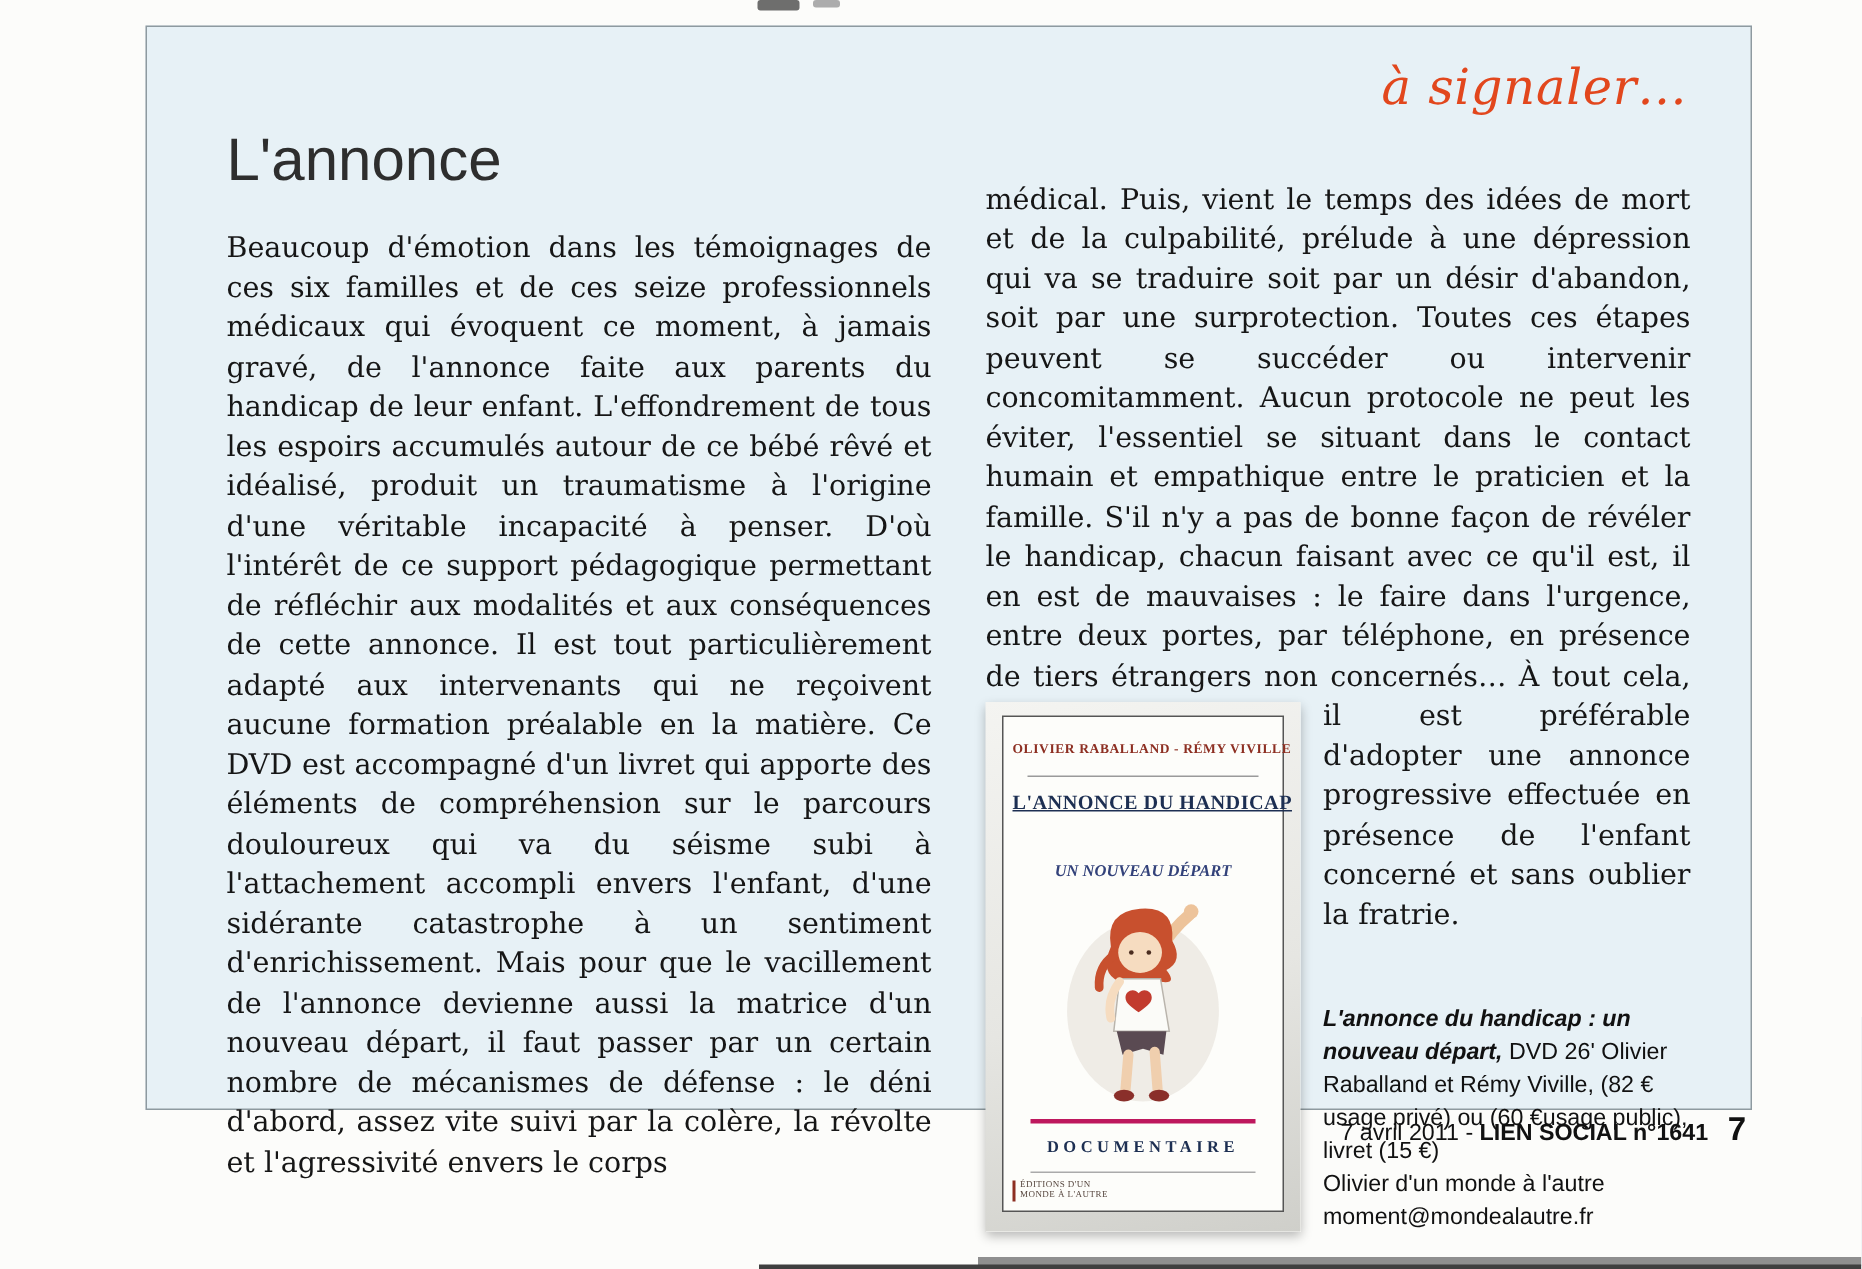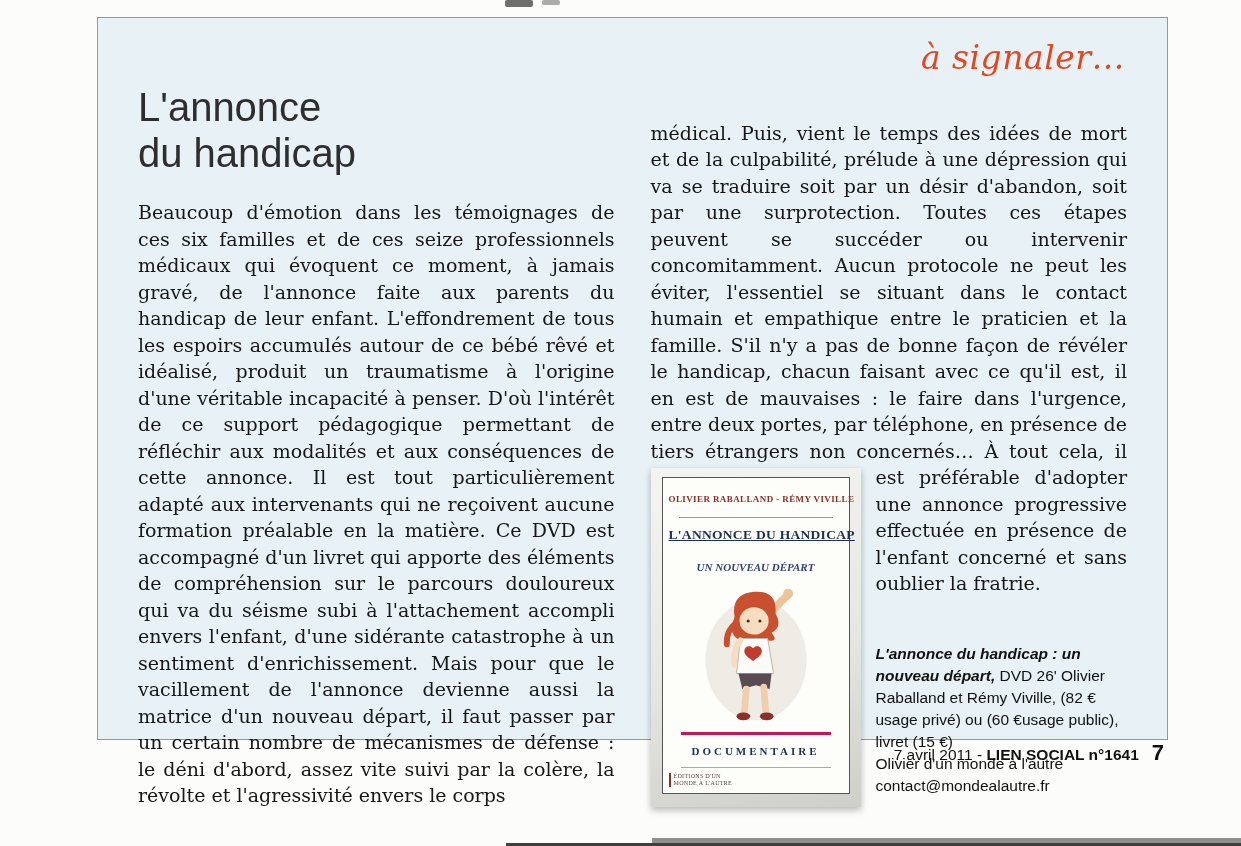--- a/index.html
+++ b/index.html
@@ -26,21 +26,21 @@
     opacity:.05; filter:blur(2px);
     background:repeating-linear-gradient(180deg,#223 0 10px,transparent 10px 24px);
     pointer-events:none;
   }
 
   
   .content-box {
     position:absolute; left:97px; top:17px; width:1071px; height:723px;
     background:var(--box-bg,#e7f1f6);
     border:1px solid #8e9aa0;
-    padding:20px 40px 0 40px;
+    padding:20px 40px 0 53px;
   }
   .badge {
     text-align:right;
     font-family:"DejaVu Serif", serif;
     font-style:italic;
     font-size:33px;
     line-height:1.2;
     color:var(--accent,#e2471d);
     letter-spacing:.5px;
     margin:0 2px 6px 0;
@@ -85,21 +85,21 @@
     font-size:9px; font-weight:700; letter-spacing:.4px;
     color:#8d2f22; text-transform:uppercase; white-space:nowrap;
   }
   .dvd-rule { border-top:1px solid #9a9a9a; margin:4px 10px; }
   .dvd-title {
     font-size:13.5px; font-weight:700; letter-spacing:.3px;
     color:#1d2f52; text-transform:uppercase; white-space:nowrap;text-decoration:underline;
   }
   .dvd-subtitle {
     font-size:11px; font-weight:700; font-style:italic;
-    color:#33427a; text-transform:uppercase; margin-top:6px;
+    color:#33427a; text-transform:uppercase; margin-top:20px;
   }
   .dvd-art { height:146px; margin-top:3px; }
   .dvd-art svg { height:100%; width:100%; }
   .dvd-genre {
     font-size:11px; font-weight:700; letter-spacing:3px;
     color:#1d2f52; text-transform:uppercase;
     border-top:3px solid #be185d; border-bottom:1px solid #aaa;
     margin:2px 12px 0; padding:3px 0;
   }
   .dvd-bottom { display:flex; margin-top:5px; }
@@ -138,21 +138,21 @@
   <div class="smudge-top-1"></div>
   <div class="smudge-top-2"></div>
   <div class="ghosting"></div>
 
   <div class="content-box">
     <div class="badge">à signaler…</div>
 
     <div class="columns">
 
       <div class="col col-left">
-        <h1 class="title"><span>L'annonce</span><br><span>du handicap</span></h1>
+        <h1 class="title"><span>L'annonce</span><br></h1>
         <div class="body-text">Beaucoup d'émotion dans les témoignages de ces six familles et de ces seize professionnels médicaux qui évoquent ce moment, à jamais gravé, de l'annonce faite aux parents du handicap de leur enfant. L'effondrement de tous les espoirs accumulés autour de ce bébé rêvé et idéalisé, produit un traumatisme à l'origine d'une véritable incapacité à penser. D'où l'intérêt de ce support pédagogique permettant de réfléchir aux modalités et aux conséquences de cette annonce. Il est tout particulièrement adapté aux intervenants qui ne reçoivent aucune formation préalable en la matière. Ce DVD est accompagné d'un livret qui apporte des éléments de compréhension sur le parcours douloureux qui va du séisme subi à l'attachement accompli envers l'enfant, d'une sidérante catastrophe à un sentiment d'enrichissement. Mais pour que le vacillement de l'annonce devienne aussi la matrice d'un nouveau départ, il faut passer par un certain nombre de mécanismes de défense : le déni d'abord, assez vite suivi par la colère, la révolte et l'agressivité envers le corps</div>
       </div>
 
       <div class="col col-right">
         <div class="body-text">
           <span>médical. Puis, vient le temps des idées de mort et de la culpabilité, prélude à une dépression qui va se traduire soit par un désir d'abandon, soit par une surprotection. Toutes ces étapes peuvent se succéder ou intervenir concomitamment. Aucun protocole ne peut les éviter, l'essentiel se situant dans le contact humain et empathique entre le praticien et la famille. S'il n'y a pas de bonne façon de révéler le handicap, chacun faisant avec ce qu'il est, il en est de mauvaises : le faire dans l'urgence, entre deux portes, par téléphone, en présence de tiers étrangers non concernés… À tout </span><div class="dvd-float">
             <div class="dvd-cover">
               <div class="dvd-authors">Olivier Raballand - Rémy Viville</div>
               <div class="dvd-rule"></div>
               <div class="dvd-title">L'annonce du handicap</div>
@@ -180,21 +180,21 @@
               <div class="dvd-bottom">
                 <div class="dvd-publisher">Éditions d'un monde à l'autre</div>
               </div>
             </div>
           </div><span>cela, il est préférable d'adopter une annonce progressive effectuée en présence de l'enfant concerné et sans oublier la fratrie.</span>
         </div>
 
         <div class="caption">
           <div><span class="lead">L'annonce du handicap : un nouveau départ,</span><span> DVD 26' Olivier Raballand et Rémy Viville, (82 € usage privé) ou (60 €usage public), livret (15 €)</span></div>
           <div>Olivier d'un monde à l'autre</div>
-          <div>contact@mondealautre.fr</div>
+          <div>moment@mondealautre.fr</div>
         </div>
       </div>
 
     </div>
   </div>
 
   <div class="footer"><span>7 avril 2011 - </span><span class="mag">LIEN SOCIAL n°1641</span><span class="page-num">7</span></div>
 
   <div class="scan-bar-grey"></div>
   <div class="scan-bar-dark"></div>

